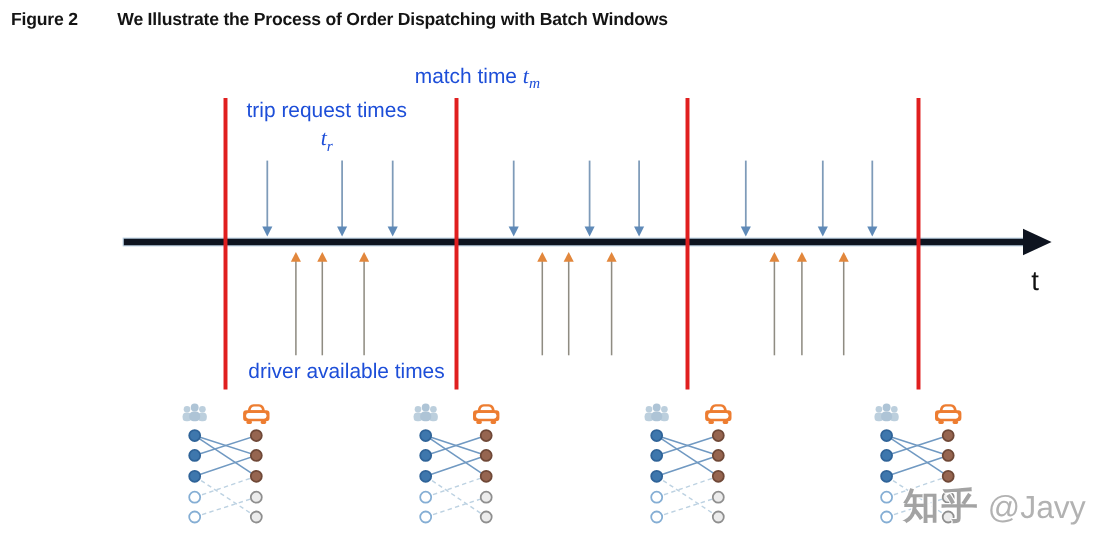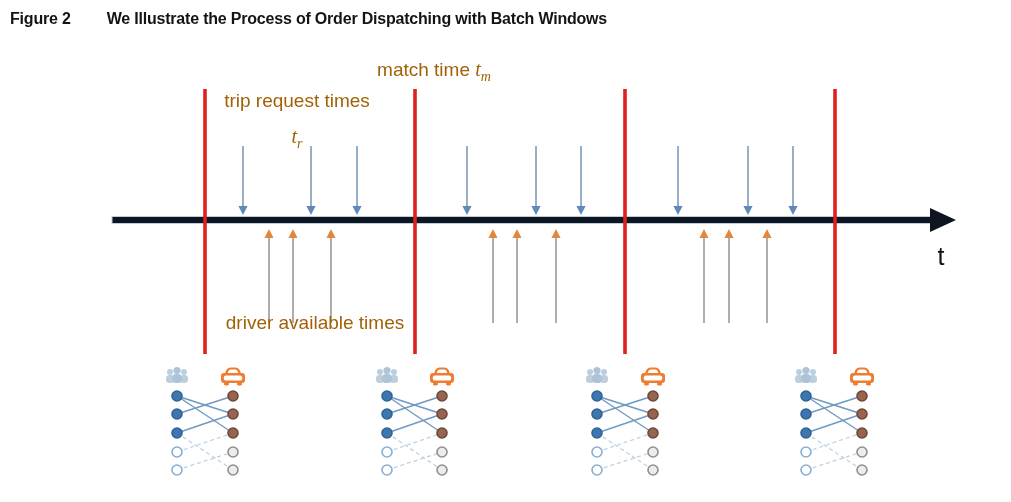--- a/index.html
+++ b/index.html
@@ -6,28 +6,28 @@
   .stage{
     position:relative;width:1011px;height:502px;background:#ffffff;
     font-family:"Liberation Sans",sans-serif;overflow:hidden;border-radius:27px;
   }
   .caption{
     position:absolute;left:10px;top:10px;font-weight:bold;font-size:16px;
     letter-spacing:-0.2px;color:#141414;white-space:nowrap;
   }
   .caption .t2{margin-left:36px;}
   #diagram-svg{position:absolute;left:0;top:0;width:1011px;height:502px;}
-  .lbl{position:absolute;font-size:19px;color:#a16207;white-space:nowrap;}
+  .lbl{position:absolute;font-size:19px;color:#1d4ed8;white-space:nowrap;}
   .lbl.centered{transform:translateX(-50%);text-align:center;}
   .math{font-family:"Liberation Serif",serif;font-style:italic;font-size:20px;}
   .math sub{font-size:14px;font-style:italic;}
   #match-label{left:434px;top:58px;}
   #trip-label{left:297px;top:90px;}
-  #trip-label .math{display:block;margin-top:13px;}
-  #driver-label{left:315px;top:312px;}
+  #trip-label .math{display:block;margin-top:3px;}
+  #driver-label{left:315px;top:328px;}
   #driver-label .math{display:block;margin-top:1px;}
   #axis-label{left:941px;top:242px;font-size:25px;color:#111;}
   .watermark{
     position:absolute;left:821px;top:438px;white-space:nowrap;color:#a3a3a3;
     text-shadow:1px 0 #fff,-1px 0 #fff,0 1px #fff,0 -1px #fff,1px 1px #fff,-1px -1px #fff;
   }
   .watermark .logo{font-weight:bold;font-size:33px;letter-spacing:2px;}
   .watermark .handle{font-size:29px;color:#b2b2b2;margin-left:7px;font-weight:normal;}
 </style>
 </head>
@@ -269,14 +269,17 @@
     <div>trip request times</div>
     <div class="math"><span>t</span><sub>r</sub></div>
   </div>
 
   <div class="lbl centered" id="driver-label">
     <div>driver available times</div>
   </div>
 
   <div class="lbl centered" id="axis-label">t</div>
 
+  <div class="watermark">
+    <span class="logo">知乎</span><span class="handle">@Javy</span>
+  </div>
 
 </div>
 
 </body></html>

